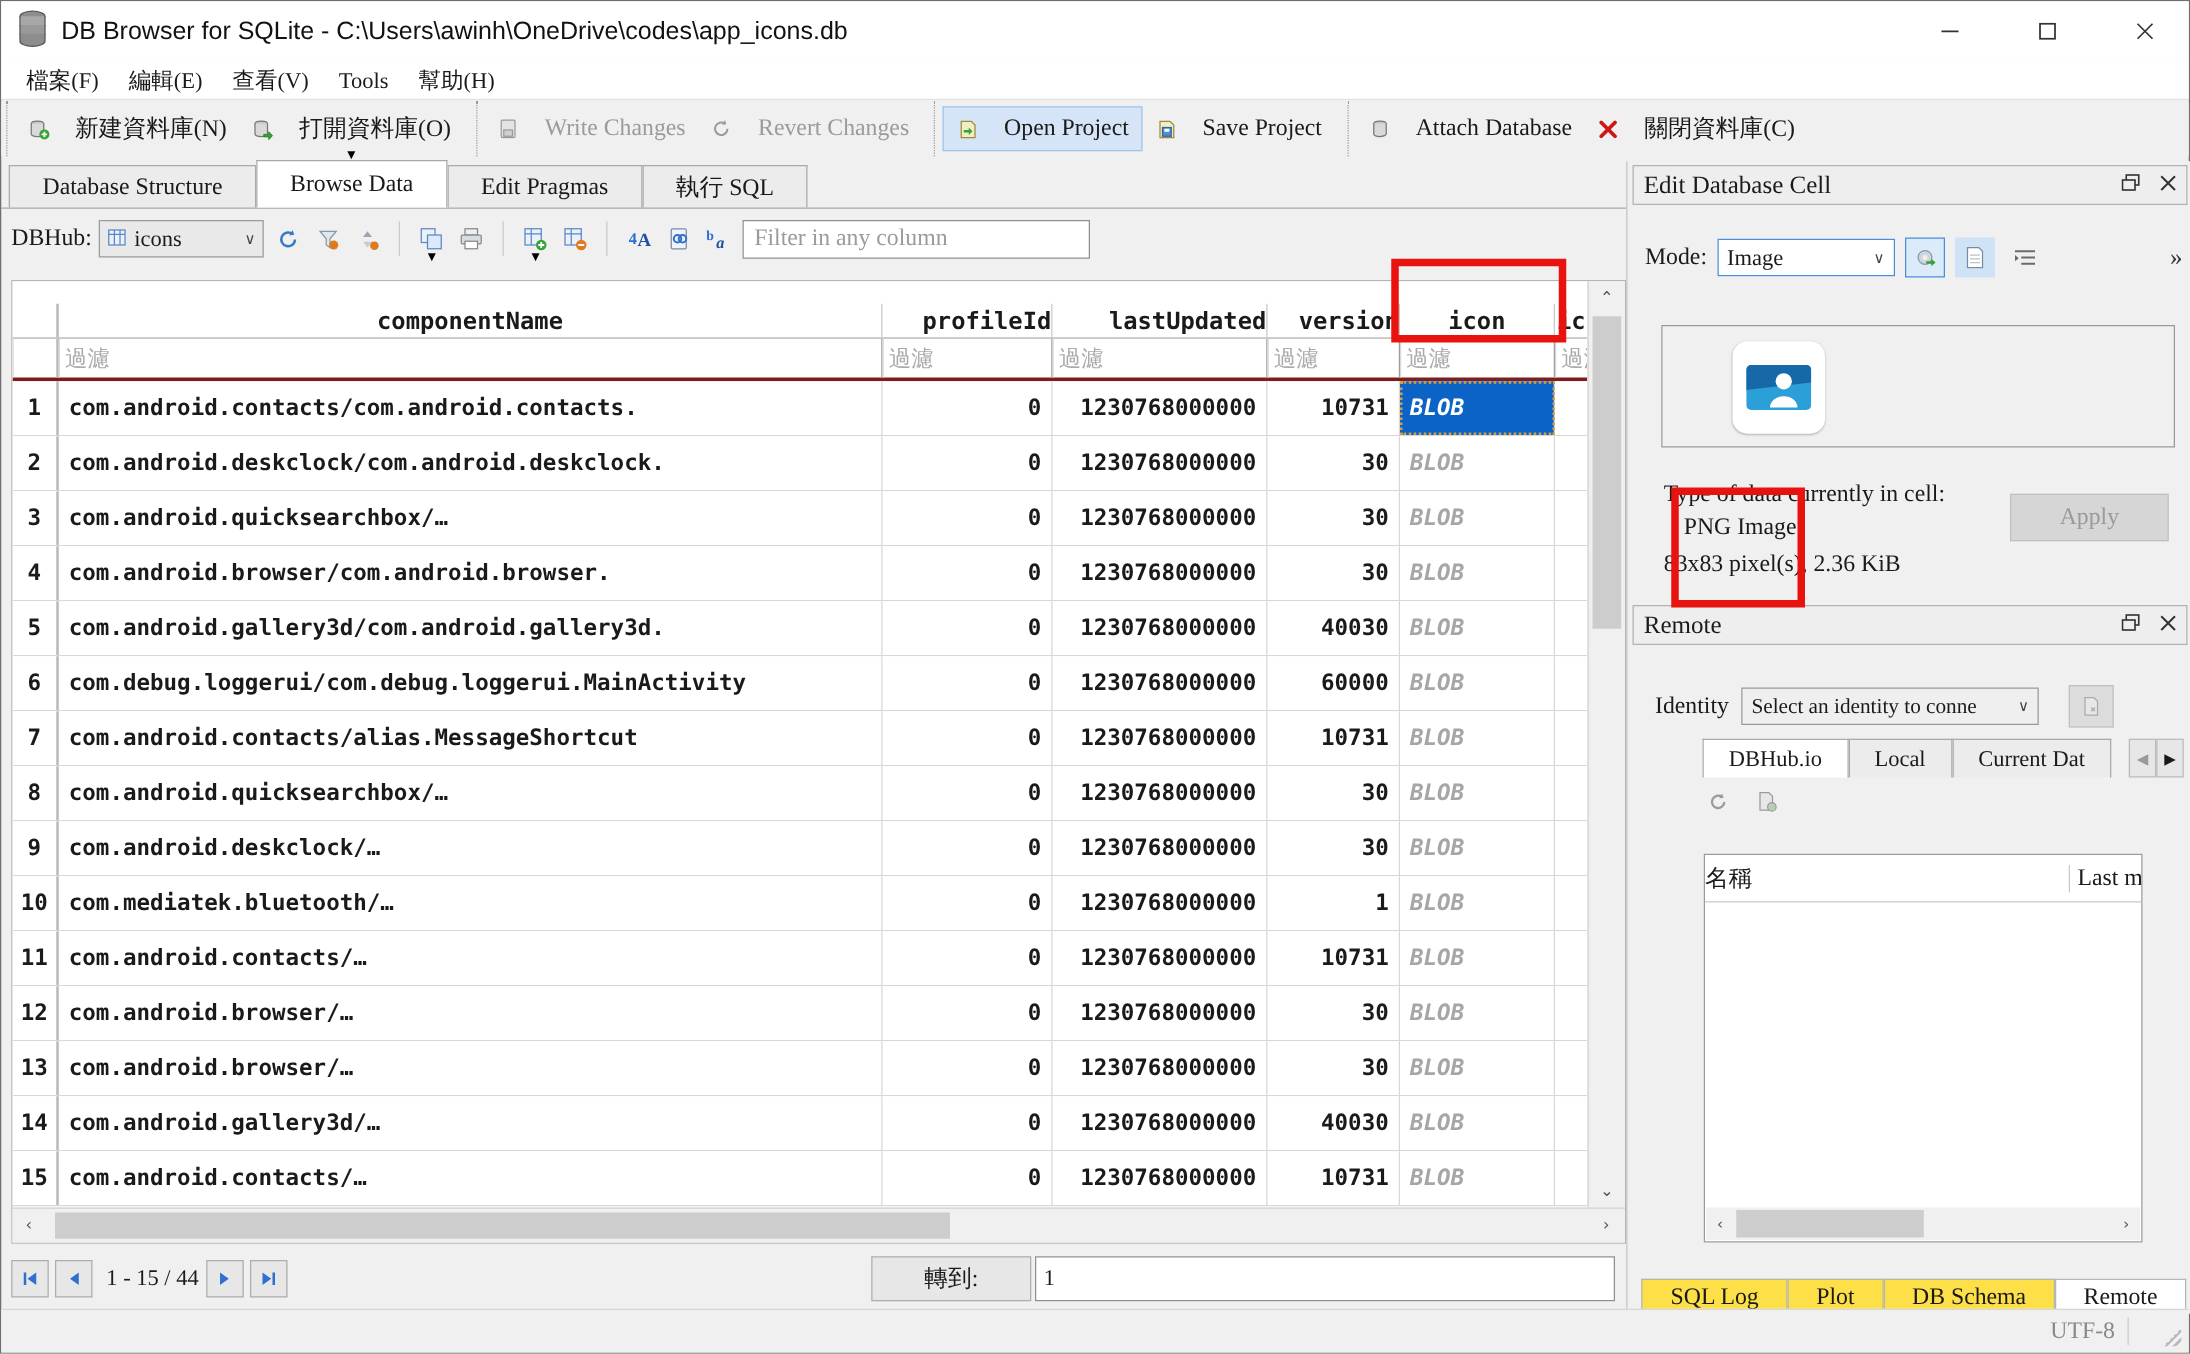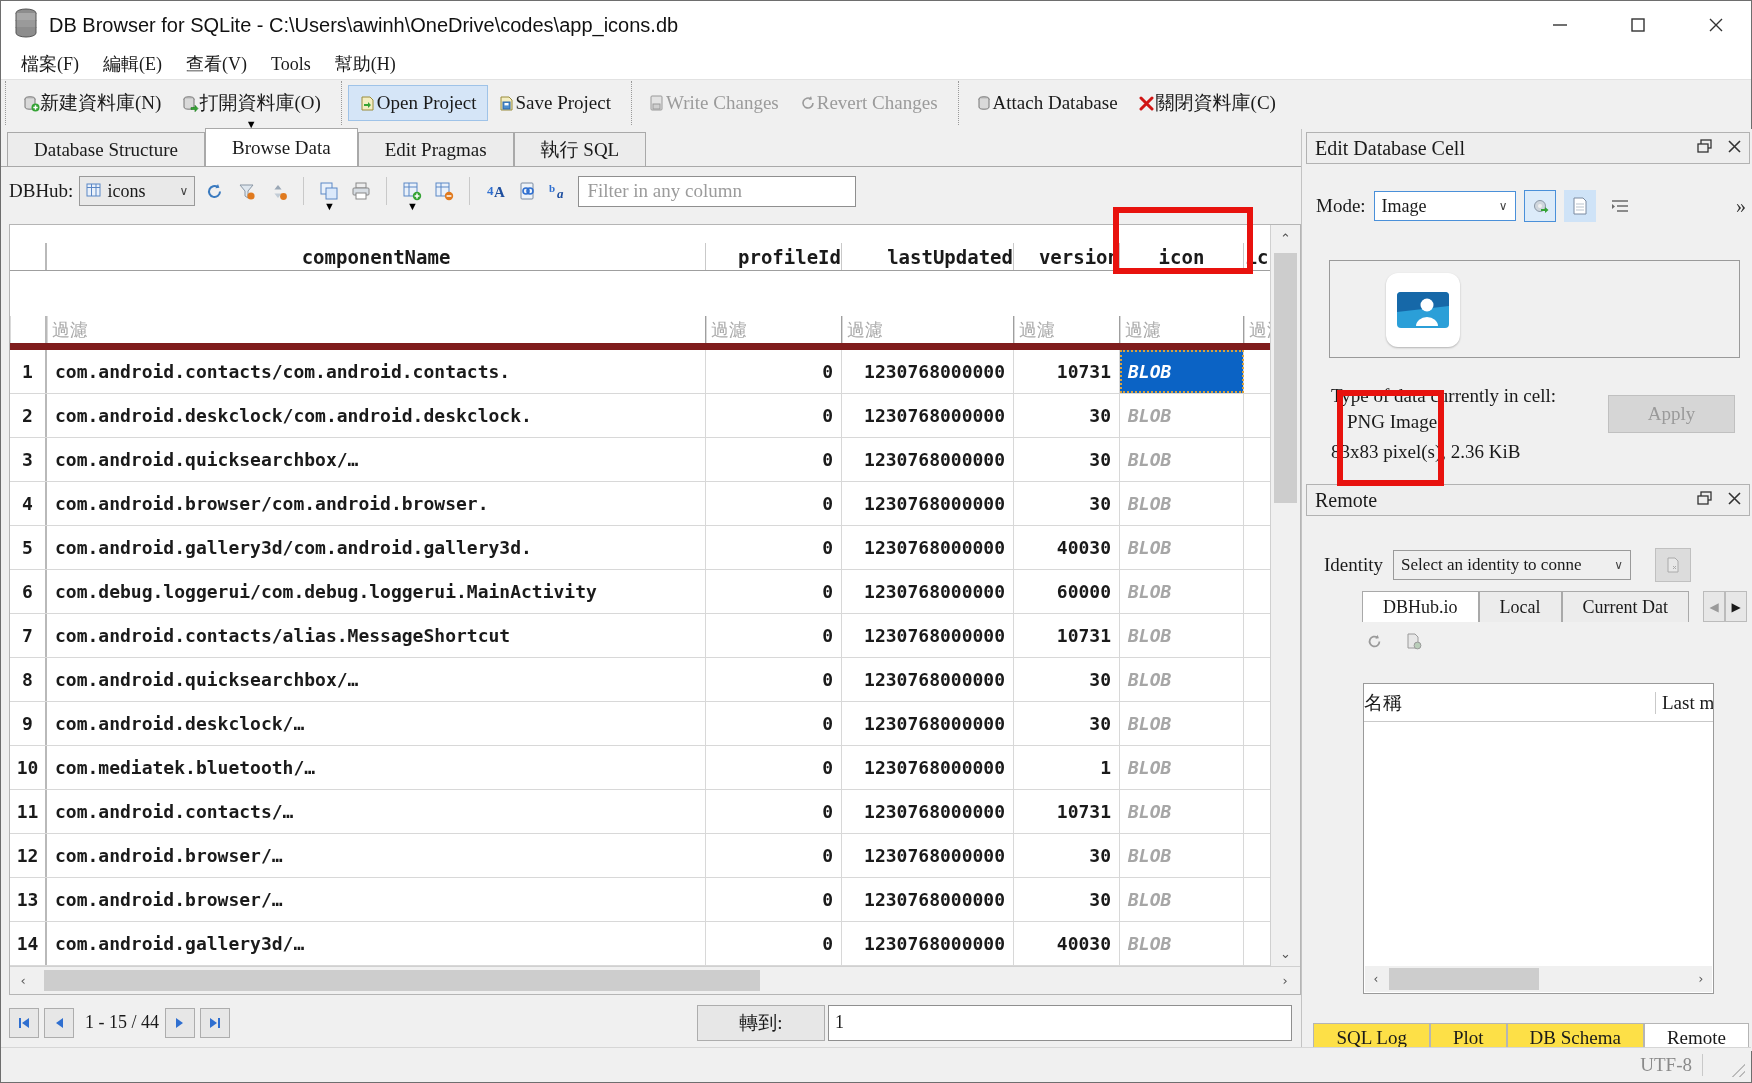--- a/index.html
+++ b/index.html
@@ -16,49 +16,49 @@
   .winbtn svg { display:block; }
 
   
   .menubar { position:absolute; left:0; top:48px; width:100%; height:31px; background:#ffffff; display:flex; align-items:center; padding-left:10px; gap:4px; border-bottom:1px solid #e2e2e2; }
   .menu-item { padding:2px 10px; font-size:18px; }
 
   
   .toolbar { position:absolute; left:0; top:80px; width:100%; height:44px; background:#f0f0f0; display:flex; align-items:stretch; }
   .tb-group { display:flex; align-items:center; padding:0 6px; border-left:1px dotted #9a9a9a; margin-left:4px; }
   .tb-group:first-child { border-left:1px dotted #9a9a9a; }
-  .tb-btn { display:flex; align-items:center; gap:0; padding:6px 10px; font-size:19px; position:relative; }
+  .tb-btn { display:flex; align-items:center; gap:20px; padding:6px 10px; font-size:19px; position:relative; }
   .tb-btn.hl { background:#d5e5f7; border:1px solid #9fc3e8; }
   .tb-btn.disabled { color:#9b9b9b; }
   .tb-btn .caret-under { position:absolute; left:50%; bottom:-8px; transform:translateX(-50%); font-size:11px; color:#000; }
   .ico16 { width:18px; height:18px; display:inline-flex; align-items:center; justify-content:center; }
 
   
   .main-tabs { position:absolute; left:6px; top:131px; height:34px; display:flex; align-items:flex-end; }
   .mtab { border:1px solid #a9a9a9; border-bottom:none; background:#ececec; padding:5px 26px; font-size:19px; height:34px; display:flex; align-items:center; }
   .mtab.active { background:#ffffff; height:38px; margin-top:-4px; position:relative; z-index:2; }
   .tab-underline { position:absolute; left:0; top:165px; width:1300px; height:1px; background:#a9a9a9; }
 
   
   .controls { position:absolute; left:8px; top:172px; width:1290px; height:36px; display:flex; align-items:center; gap:6px; }
   .lbl { font-size:19px; }
   .combo { display:flex; align-items:center; gap:6px; background:#e9e9e9; border:1px solid #9a9a9a; height:30px; padding:0 6px; font-size:18px; }
   .combo .chev { margin-left:auto; font-family:"DejaVu Sans", sans-serif; font-size:12px; color:#444; }
-  .table-combo { width:116px; }
+  .table-combo { width:132px; }
   .gt-ico { width:26px; height:30px; display:flex; align-items:center; justify-content:center; position:relative; }
   .gt-ico .caret-under { position:absolute; left:50%; bottom:-6px; transform:translateX(-50%); font-size:11px; color:#000; }
   .vsep { width:1px; height:28px; background:#c9c9c9; margin:0 6px; }
   .filter-input { width:278px; height:31px; background:#fff; border:1px solid #8f8f8f; display:flex; align-items:center; padding:0 8px; color:#9b9b9b; font-size:19px; }
 
   
   .grid { position:absolute; left:8px; top:223px; width:1292px; height:771px; background:#ffffff; border:1px solid #b5b5b5; font-family:"DejaVu Sans Mono", monospace; }
   .grid-inner { position:absolute; left:0; top:0; right:30px; bottom:28px; overflow:hidden; }
   .hdr-row { display:flex; height:46px; border-bottom:1px solid #9f9f9f; background:#fff; font-weight:700; font-size:19px; }
   .hdr-cell { display:flex; align-items:center; justify-content:center; border-right:1px solid #c9c9c9; overflow:hidden; white-space:nowrap;margin-top:18px; }
-  .filt-row { display:flex; height:34px; border-bottom:7px solid #7f1d1d; background:#fff;margin-top:45px; }
+  .filt-row { display:flex; height:34px; border-bottom:3px solid #7f1d1d; background:#fff; }
   .filt-cell { border-right:1px solid #9f9f9f; border-left:1px solid #d9d9d9; color:#aaaaaa; font-size:18px; display:flex; align-items:center; padding-left:4px; overflow:hidden; white-space:nowrap; font-family:"Liberation Serif", serif; }
   .grid-row { display:flex; height:44px; border-bottom:1px solid #d8d8d8; background:#fff; font-size:18px; font-weight:700; }
   .cell { border-right:1px solid #d8d8d8; display:flex; align-items:center; padding:0 8px; overflow:hidden; white-space:nowrap; }
   .c-num { width:37px; justify-content:center; border-right:2px solid #b9b9b9; padding:0 2px; }
   .c-comp { width:659px; }
   .c-prof { width:136px; justify-content:flex-end; }
   .c-upd  { width:172px; justify-content:flex-end; }
   .c-ver  { width:106px; justify-content:flex-end; }
   .c-icon { width:124px; }
   .c-part { flex:1; border-right:none; }
@@ -192,58 +192,58 @@
               <ellipse cx="7" cy="4" rx="5" ry="2.2" fill="#c9c9c9" stroke="#777"></ellipse>
               <path d="M2 4 v8 a5 2.2 0 0 0 10 0 v-8" fill="#d9d9d9" stroke="#777"></path>
               <path d="M9 12.5 h4 v-2.2 l3 3.2 -3 3.2 v-2.2 h-4 z" fill="#35a335" stroke="#1d7a1d" stroke-width=".6"></path>
             </svg>
           </span>
         <span>打開資料庫(O)</span>
         <span class="caret-under">▼</span>
       </div>
     </div>
     <div class="tb-group">
+      <div class="tb-btn disabled">
+        <span class="ico16">
+            <svg width="16" height="16" viewBox="0 0 16 16">
+              <rect x="2" y="1" width="11" height="14" rx="1" fill="#e3e3e3" stroke="#9a9a9a"></rect>
+              <rect x="4" y="9" width="7" height="5" fill="#cfcfcf" stroke="#9a9a9a"></rect>
+            </svg>
+          </span>
+        <span>Write Changes</span>
+      </div>
+      <div class="tb-btn disabled">
+        <span class="ico16">
+            <svg width="16" height="16" viewBox="0 0 16 16">
+              <path d="M13 8 a5 5 0 1 1 -2-4" fill="none" stroke="#9a9a9a" stroke-width="1.6"></path>
+              <path d="M11 1 l1 3.4 -3.4 .4 z" fill="#9a9a9a"></path>
+            </svg>
+          </span>
+        <span>Revert Changes</span>
+      </div>
+    </div>
+    <div class="tb-group">
       <div class="tb-btn hl">
         <span class="ico16">
             <svg width="17" height="17" viewBox="0 0 17 17">
               <path d="M3 2 h8 l3 3 v10 h-11 z" fill="#f3edc2" stroke="#9a8c3a"></path>
               <path d="M5 9 h4 v-2 l3 3 -3 3 v-2 h-4 z" fill="#35a335"></path>
             </svg>
           </span>
         <span>Open Project</span>
       </div>
       <div class="tb-btn">
         <span class="ico16">
             <svg width="17" height="17" viewBox="0 0 17 17">
               <path d="M3 2 h8 l3 3 v10 h-11 z" fill="#f3edc2" stroke="#9a8c3a"></path>
               <rect x="5" y="7" width="7" height="7" fill="#4d8fd1" stroke="#2c66a8"></rect>
               <rect x="6.5" y="8" width="4" height="2.4" fill="#fff"></rect>
             </svg>
           </span>
         <span>Save Project</span>
-      </div>
-    </div>
-    <div class="tb-group">
-      <div class="tb-btn disabled">
-        <span class="ico16">
-            <svg width="16" height="16" viewBox="0 0 16 16">
-              <rect x="2" y="1" width="11" height="14" rx="1" fill="#e3e3e3" stroke="#9a9a9a"></rect>
-              <rect x="4" y="9" width="7" height="5" fill="#cfcfcf" stroke="#9a9a9a"></rect>
-            </svg>
-          </span>
-        <span>Write Changes</span>
-      </div>
-      <div class="tb-btn disabled">
-        <span class="ico16">
-            <svg width="16" height="16" viewBox="0 0 16 16">
-              <path d="M13 8 a5 5 0 1 1 -2-4" fill="none" stroke="#9a9a9a" stroke-width="1.6"></path>
-              <path d="M11 1 l1 3.4 -3.4 .4 z" fill="#9a9a9a"></path>
-            </svg>
-          </span>
-        <span>Revert Changes</span>
       </div>
     </div>
     <div class="tb-group">
       <div class="tb-btn">
         <span class="ico16">
             <svg width="16" height="16" viewBox="0 0 16 16">
               <ellipse cx="8" cy="4" rx="5" ry="2.2" fill="#c9c9c9" stroke="#777"></ellipse>
               <path d="M3 4 v8 a5 2.2 0 0 0 10 0 v-8" fill="#d9d9d9" stroke="#777"></path>
             </svg>
           </span>

